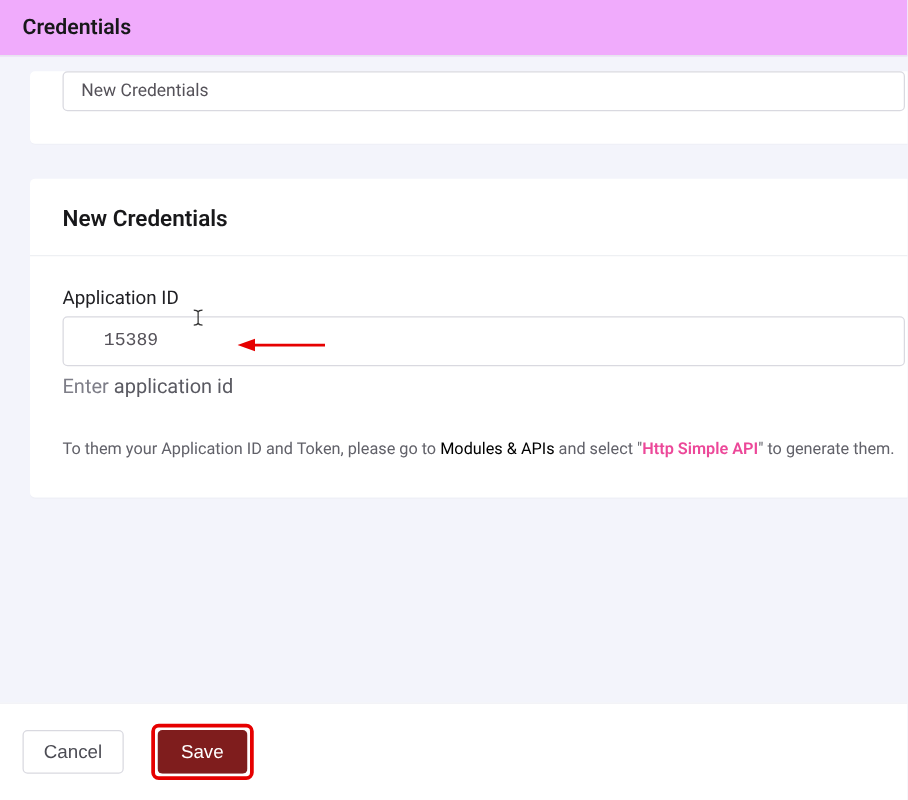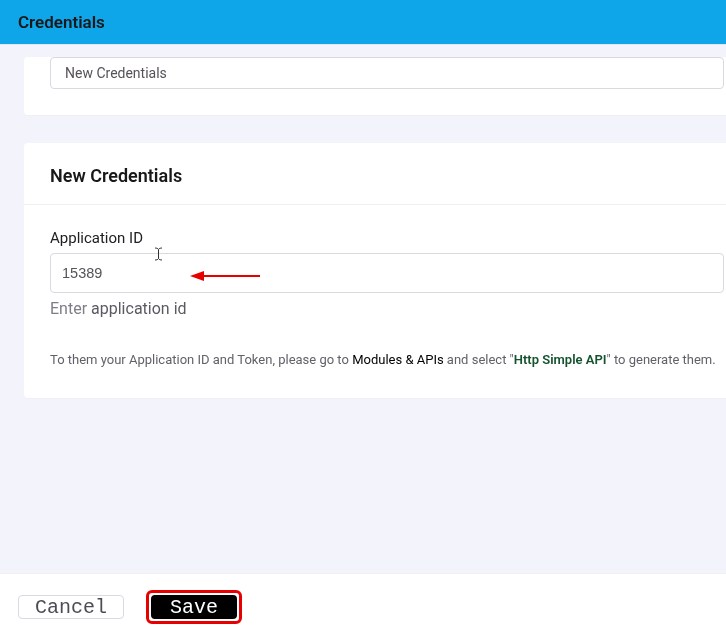--- a/index.html
+++ b/index.html
@@ -9,21 +9,21 @@
     }
     body {
       font-family: -apple-system, BlinkMacSystemFont, "Segoe UI", Roboto, Helvetica, Arial, sans-serif;
       width: 726px;
       height: 640px;
       background: #f3f4fb;
       overflow: hidden;
       position: relative;
     }
     .header {
-      background: #0ea5e9;
+      background: #f0abfc;
       padding: 12px 18px;
       border-bottom: 1px solid #e5e5ee;
     }
     .header-title {
       font-size: 17px;
       font-weight: 600;
       color: #18181a;
     }
     .card {
       background: #ffffff;
@@ -71,25 +71,25 @@
       font-size: 15px;
       color: #202024;
       margin-bottom: 6px;
       display: block;
     }
     .form-input {
       width: 100%;
       height: 40px;
       border: 1px solid #d9d9e0;
       border-radius: 4px;
-      padding: 0 11px;
+      padding: 0 32px;
       color: #555259;
       font-size: 14.5px;
       background: #fff;
-      font-family: Liberation Sans, sans-serif;
+      font-family: Liberation Mono, monospace;
     }
     .form-hint {
       font-size: 16px;
       color: #7e7e88;
       margin-top: 6px;
     }
     .form-hint .emph {
       color: #5a5a62;
     }
     .form-group {
@@ -100,51 +100,51 @@
       font-size: 13px;
       color: #616169;
       margin-top: 32px;
       line-height: 1.5;
     }
     .info-line .link {
       color: #000000;
       cursor: pointer;
     }
     .info-line .bold {
-      color: #14532d;
+      color: #ec4899;
       font-weight: 600;
     }
     .footer {
       position: absolute;
       left: 0;
       right: 0;
       bottom: 0;
       background: #ffffff;
       padding: 16px 18px;
       display: flex;
       align-items: center;
       gap: 22px;
       border-top: 1px solid #f0f0f5;
     }
     .btn {
-      height: 24px;
+      height: 35px;
       padding: 0 16px;
       border-radius: 4px;
-      font-size: 20px;
+      font-size: 15px;
       cursor: pointer;
-      font-family: Liberation Mono, monospace;
+      font-family: Liberation Sans, sans-serif;
       border: 1px solid transparent;
     }
     .btn-cancel {
       background: #ffffff;
       border: 1px solid #d9d9e0;
       color: #4c4c54;
     }
     .btn-save {
-      background: #000000;
+      background: #7f1d1d;
       color: #ffffff;
       font-weight: 500;
       padding: 0 18px;
     }
     .save-highlight {
       border: 3px solid #e60000;
       border-radius: 6px;
       padding: 2px;
       display: inline-block;
     }

